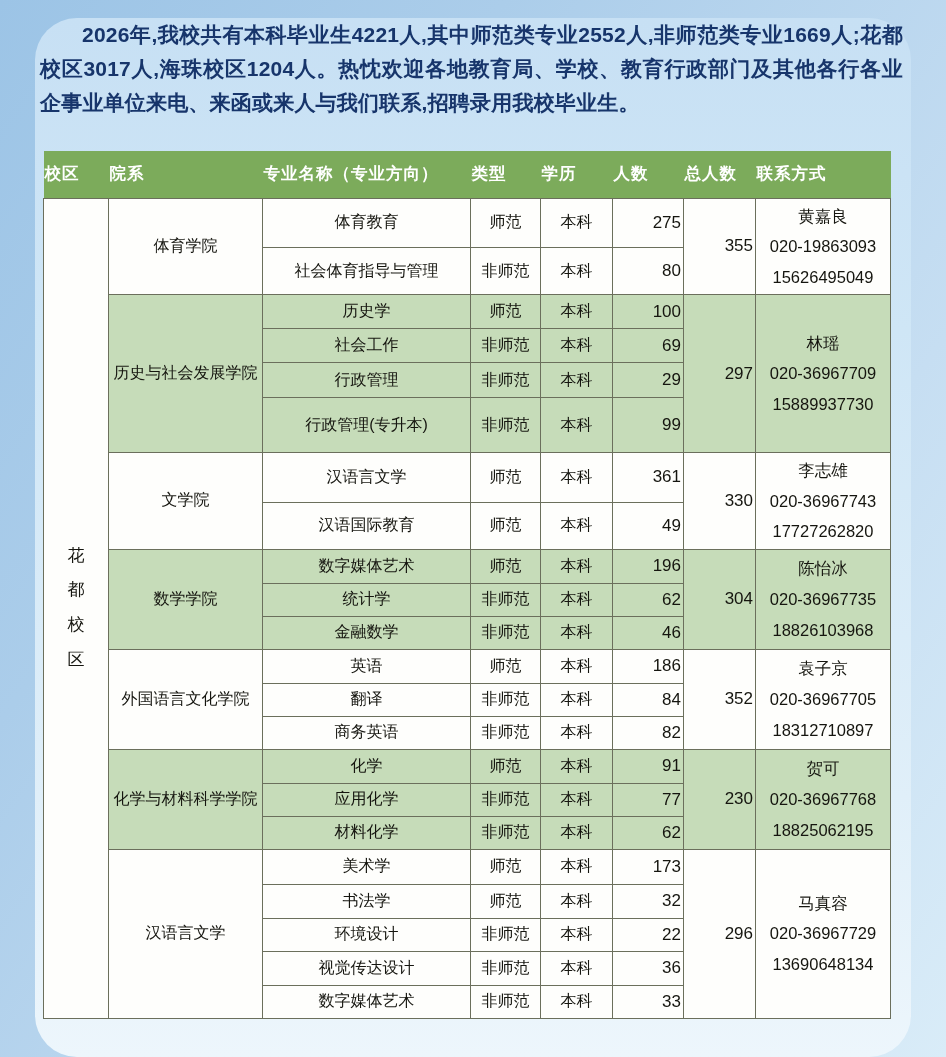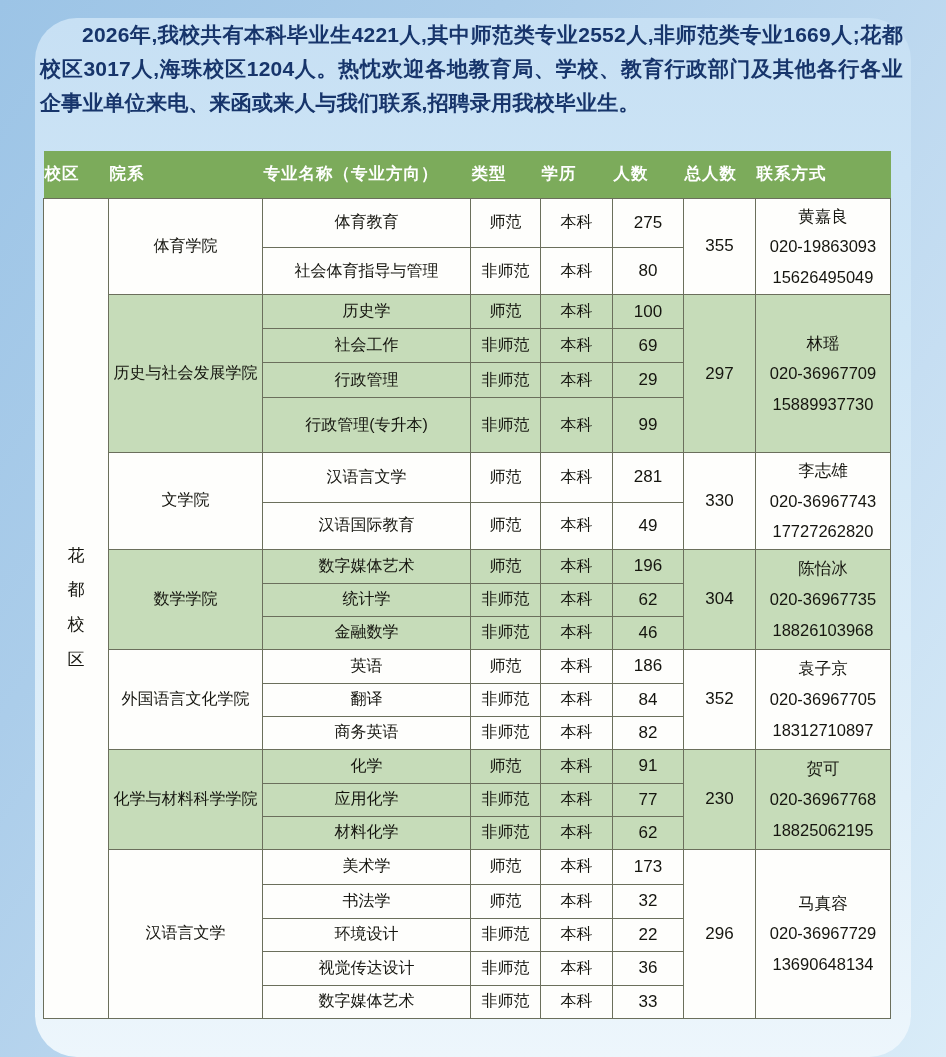--- a/index.html
+++ b/index.html
@@ -28,21 +28,21 @@
     height:45px; border:none; letter-spacing:1px; text-align:left;
   }
   tbody td {
     border:1.5px solid #6b6f5c; background:#fefefc;
     font-size:16px; color:#15150f; text-align:center; vertical-align:middle;
     padding:2px 2px; overflow:hidden;
   }
   tr.green td { background:#c6dcb9; }
   td.campus-cell { background:#fefefc; font-size:17px; }
   .campus-text { width:1.25em; margin:17px auto; line-height:2.05; word-break:break-all; letter-spacing:0; }
-  td.count-cell, td.total-cell { font-size:17px; }
+  td.count-cell, td.total-cell { font-size:17px;text-align:right; }
   td.contact-cell { font-size:16.5px; }
   .contact-line { line-height:1.85; }
 </style>
 </head>
 <body>
 
 <div class="card">
   <p class="intro">2026年,我校共有本科毕业生4221人,其中师范类专业2552人,非师范类专业1669人;花都校区3017人,海珠校区1204人。热忱欢迎各地教育局、学校、教育行政部门及其他各行各业企事业单位来电、来函或来人与我们联系,招聘录用我校毕业生。</p>
 
   <table class="majors">
@@ -120,21 +120,21 @@
           <td class="major-name-cell">行政管理(专升本)</td>
           <td class="type-cell">非师范</td>
           <td class="degree-cell">本科</td>
           <td class="count-cell">99</td>
         </tr>
         <tr style="height: 46px;">
           <td class="college-cell" rowspan="2">文学院</td>
           <td class="major-name-cell">汉语言文学</td>
           <td class="type-cell">师范</td>
           <td class="degree-cell">本科</td>
-          <td class="count-cell">281</td>
+          <td class="count-cell">361</td>
           <td class="total-cell" rowspan="2">330</td>
           <td class="contact-cell" rowspan="2">
             <div class="contact-line">李志雄</div>
             <div class="contact-line">020-36967743</div>
             <div class="contact-line">17727262820</div>
           </td>
         </tr>
         <tr style="height: 44px;">
           <td class="major-name-cell">汉语国际教育</td>
           <td class="type-cell">师范</td>

